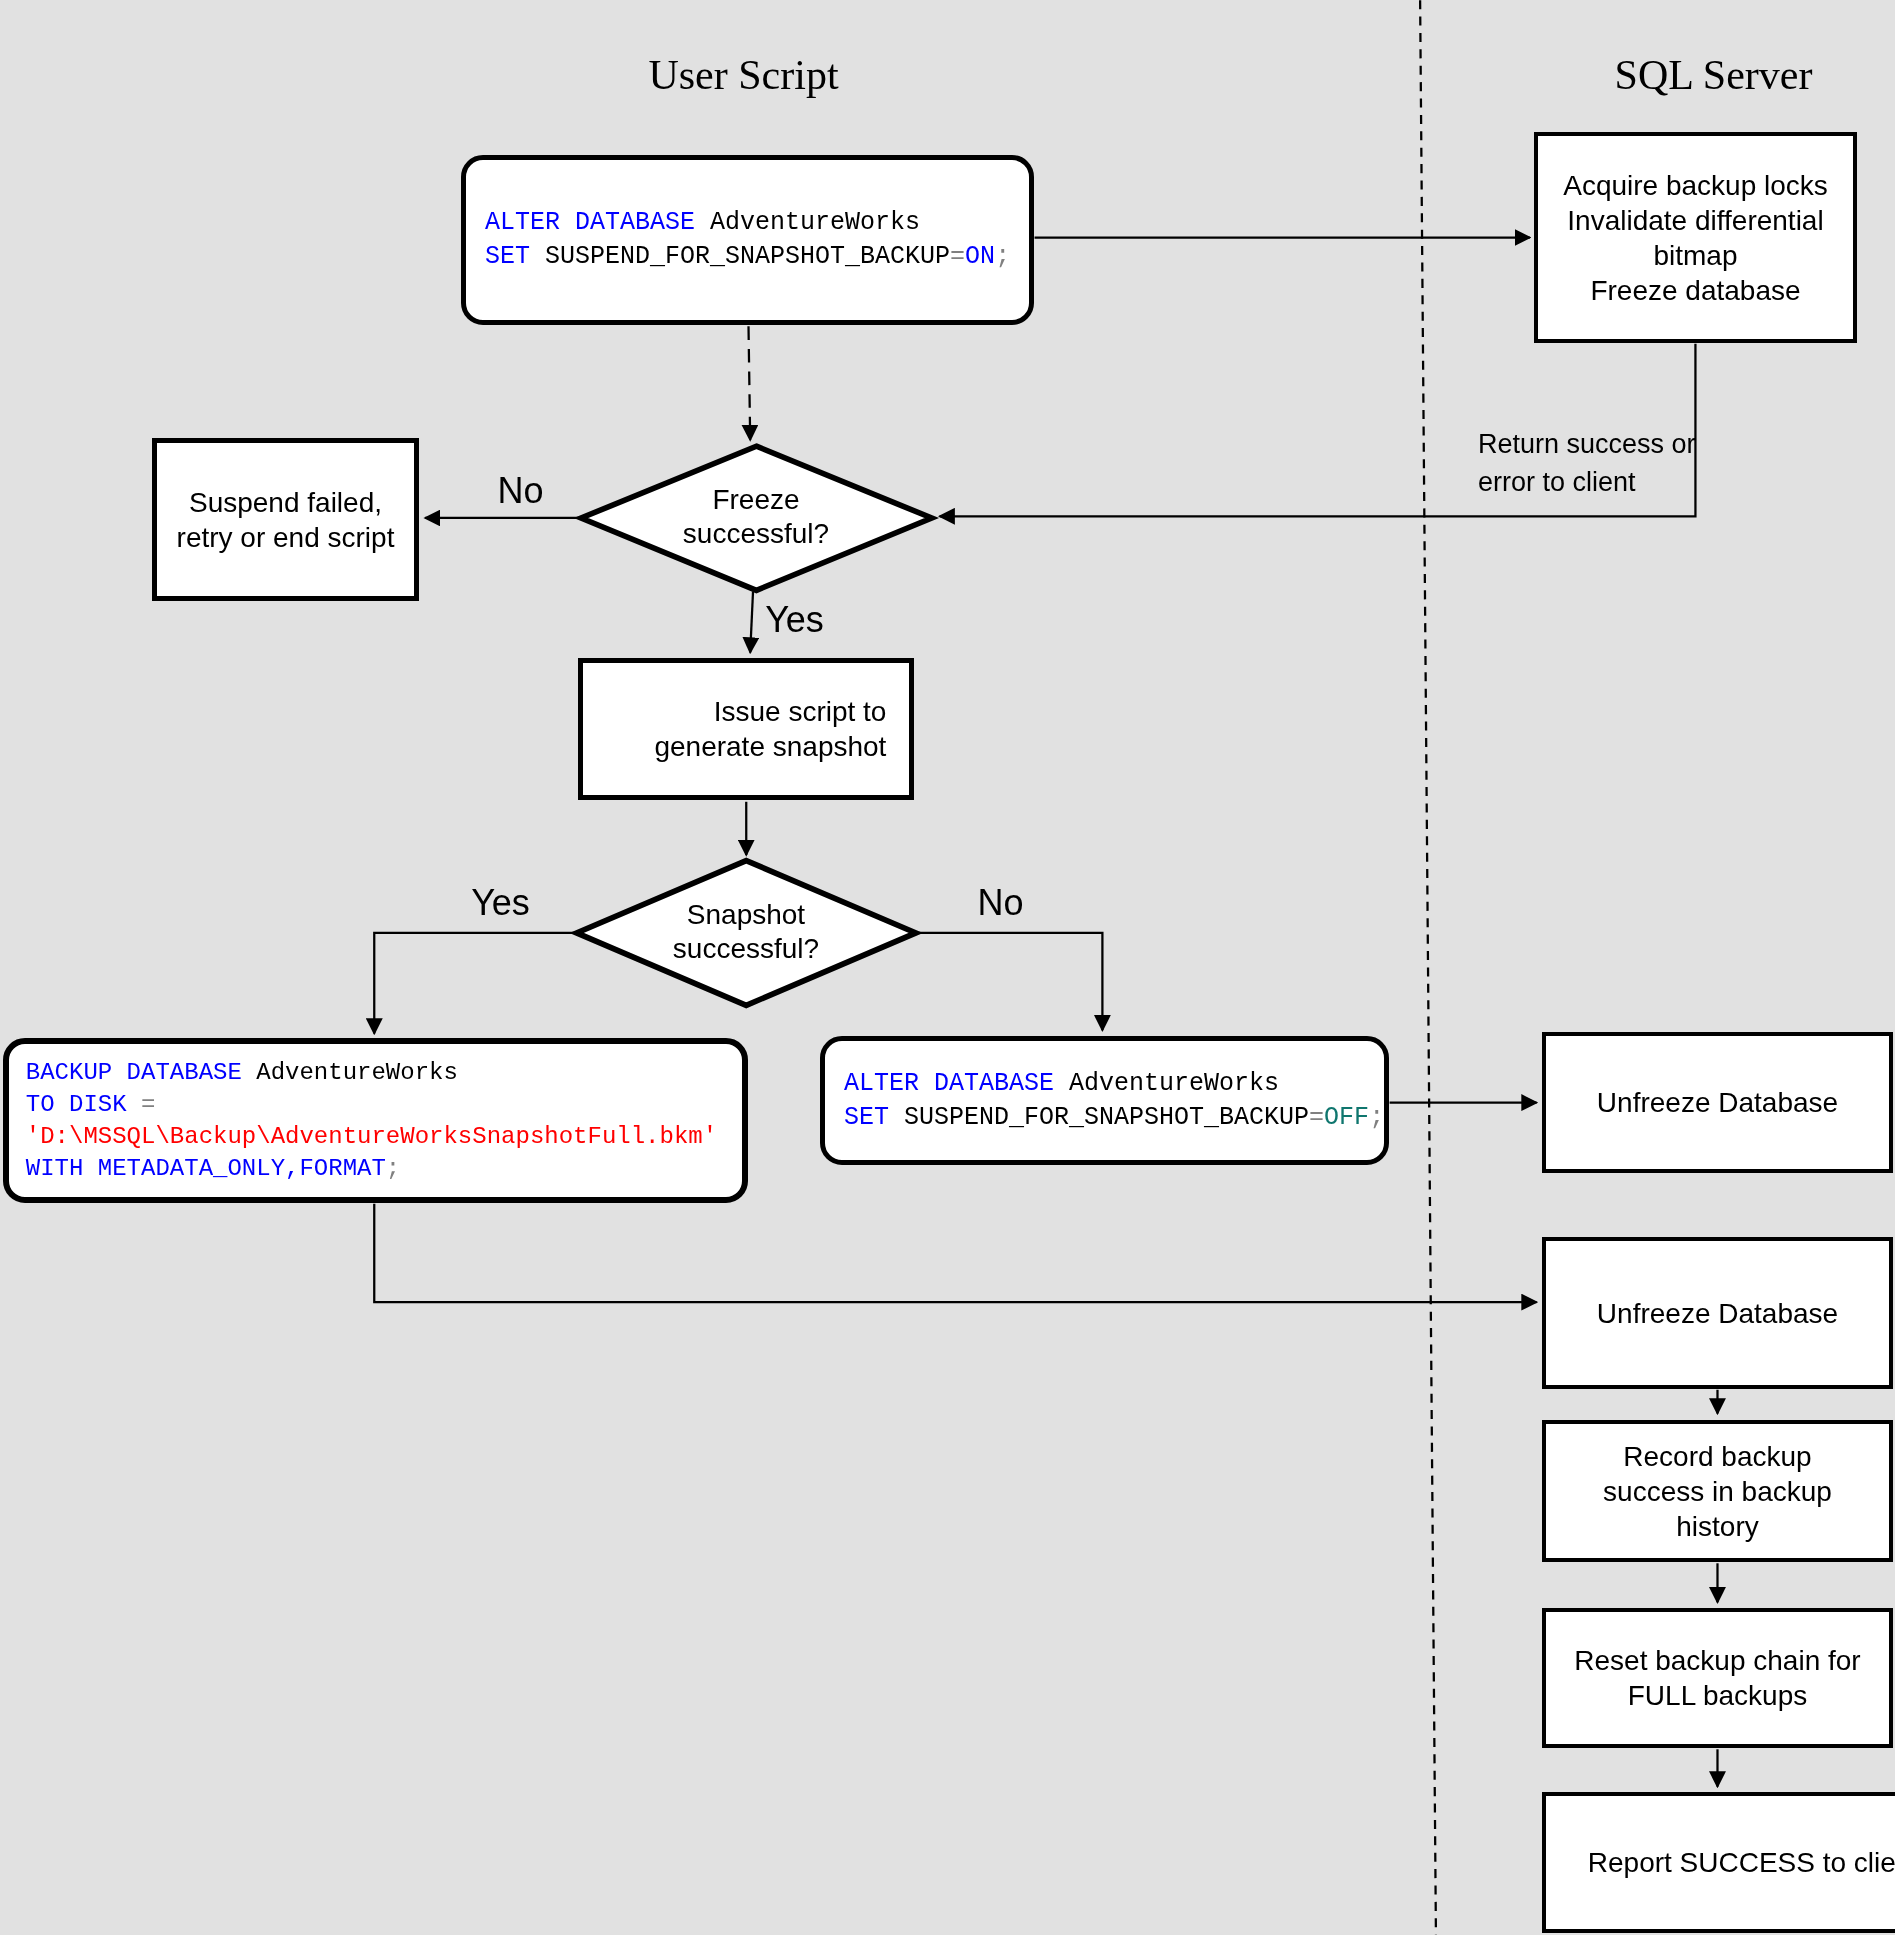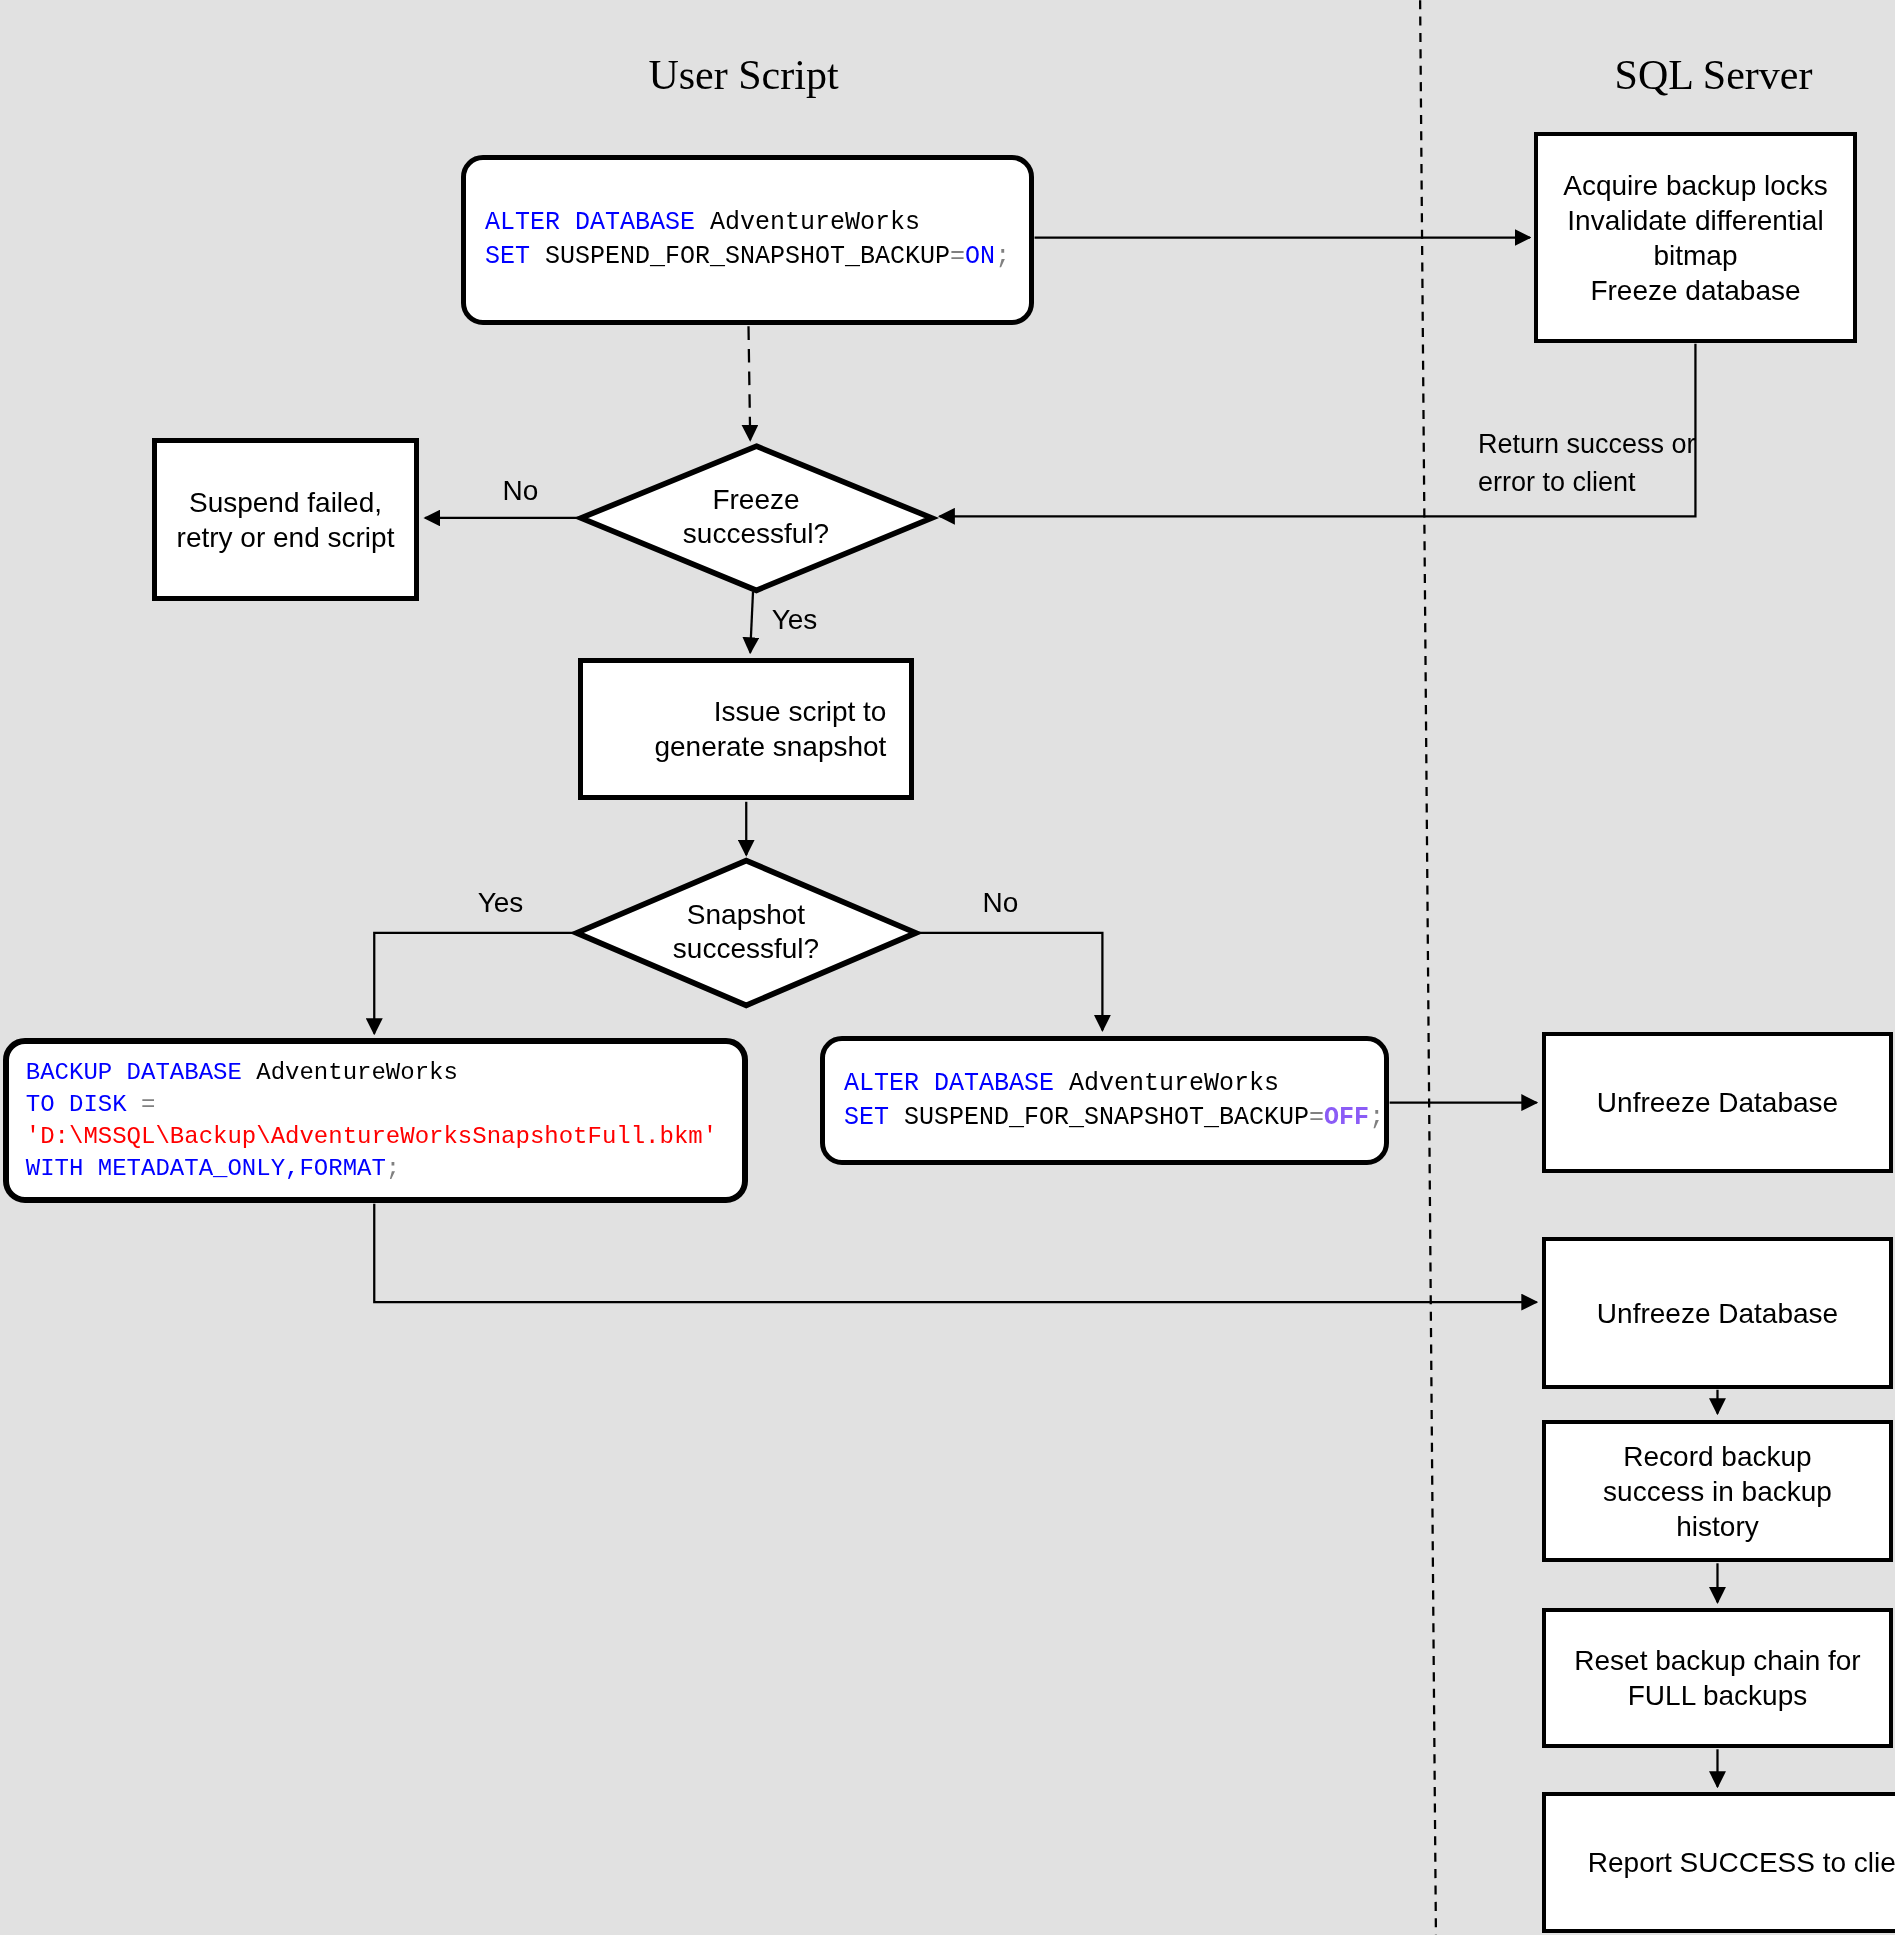--- a/index.html
+++ b/index.html
@@ -4,21 +4,21 @@
 <style>
   html,body{margin:0;padding:0;background:#e1e1e1;}
   .canvas{position:relative;width:1895px;height:1936px;background:#e1e1e1;
           font-family:"Liberation Sans",sans-serif;color:#000;overflow:hidden;}
   .layer{position:absolute;left:0;top:0;width:1895px;height:1936px;}
   .node{position:absolute;box-sizing:border-box;background:#fff;border-style:solid;border-color:#000;
         display:flex;flex-direction:column;justify-content:center;}
   .center{align-items:center;text-align:center;}
   .label{font-size:28px;line-height:35px;}
   .code{font-family:"Liberation Mono","DejaVu Sans Mono",monospace;white-space:pre;border-radius:22px;}
-  .edge-label{position:absolute;font-size:28px;line-height:34px;text-align:center;}
+  .edge-label{position:absolute;font-size:36px;line-height:34px;text-align:center;}
   .free-label{position:absolute;font-size:27px;line-height:38px;text-align:left;}
   .title{position:absolute;font-size:42px;line-height:47px;text-align:center;font-family:Liberation Serif, serif;}
   .dtext{position:absolute;font-size:28px;line-height:34px;text-align:center;}
 </style>
 </head>
 <body>
 
 <div class="canvas">
 
   <svg class="layer" width="1895" height="1936" viewBox="0 0 3352 3424" xmlns="http://www.w3.org/2000/svg">
@@ -78,21 +78,21 @@
 
   <div class="node code" style="left:2.8px;top:1038px;width:745px;height:165px;border-width:6.2px;padding-left:17px;font-size:24px;line-height:32px;">
     <div><span style="color: rgb(0, 0, 255);">BACKUP DATABASE</span><span style="color: rgb(0, 0, 0);"> AdventureWorks</span></div>
     <div><span style="color: rgb(0, 0, 255);">TO DISK</span><span style="color: rgb(128, 128, 128);"> =</span></div>
     <div><span style="color: rgb(255, 0, 0);">'D:\MSSQL\Backup\AdventureWorksSnapshotFull.bkm'</span></div>
     <div><span style="color: rgb(0, 0, 255);">WITH METADATA_ONLY,FORMAT</span><span style="color: rgb(128, 128, 128);">;</span></div>
   </div>
 
   <div class="node code" style="left:820px;top:1036px;width:569px;height:129px;border-width:5.7px;padding-left:19px;font-size:25px;line-height:34px;">
     <div><span style="color: rgb(0, 0, 255);">ALTER DATABASE</span><span style="color: rgb(0, 0, 0);"> AdventureWorks</span></div>
-    <div><span style="color: rgb(0, 0, 255);">SET</span><span style="color: rgb(0, 0, 0);"> SUSPEND_FOR_SNAPSHOT_BACKUP</span><span style="color: rgb(128, 128, 128);">=</span><span style="color: #8b5cf6; font-weight: bold;">OFF</span><span style="color: rgb(128, 128, 128);">;</span></div>
+    <div><span style="color: rgb(0, 0, 255);">SET</span><span style="color: rgb(0, 0, 0);"> SUSPEND_FOR_SNAPSHOT_BACKUP</span><span style="color: rgb(128, 128, 128);">=</span><span style="color: #0f766e;">OFF</span><span style="color: rgb(128, 128, 128);">;</span></div>
   </div>
 
   <div class="node label center" style="left:1542px;top:1032px;width:351px;height:141px;border-width:4px;">Unfreeze Database</div>
 
   <div class="node label center" style="left:1542px;top:1237px;width:351px;height:152px;border-width:4px;">Unfreeze Database</div>
 
   <div class="node label center" style="left:1542px;top:1420px;width:351px;height:142px;border-width:4px;padding:0 34px;">Record backup success in backup history</div>
 
   <div class="node label center" style="left:1542px;top:1608px;width:351px;height:140px;border-width:4px;padding:0 28px;">Reset backup chain for FULL backups</div>
 

